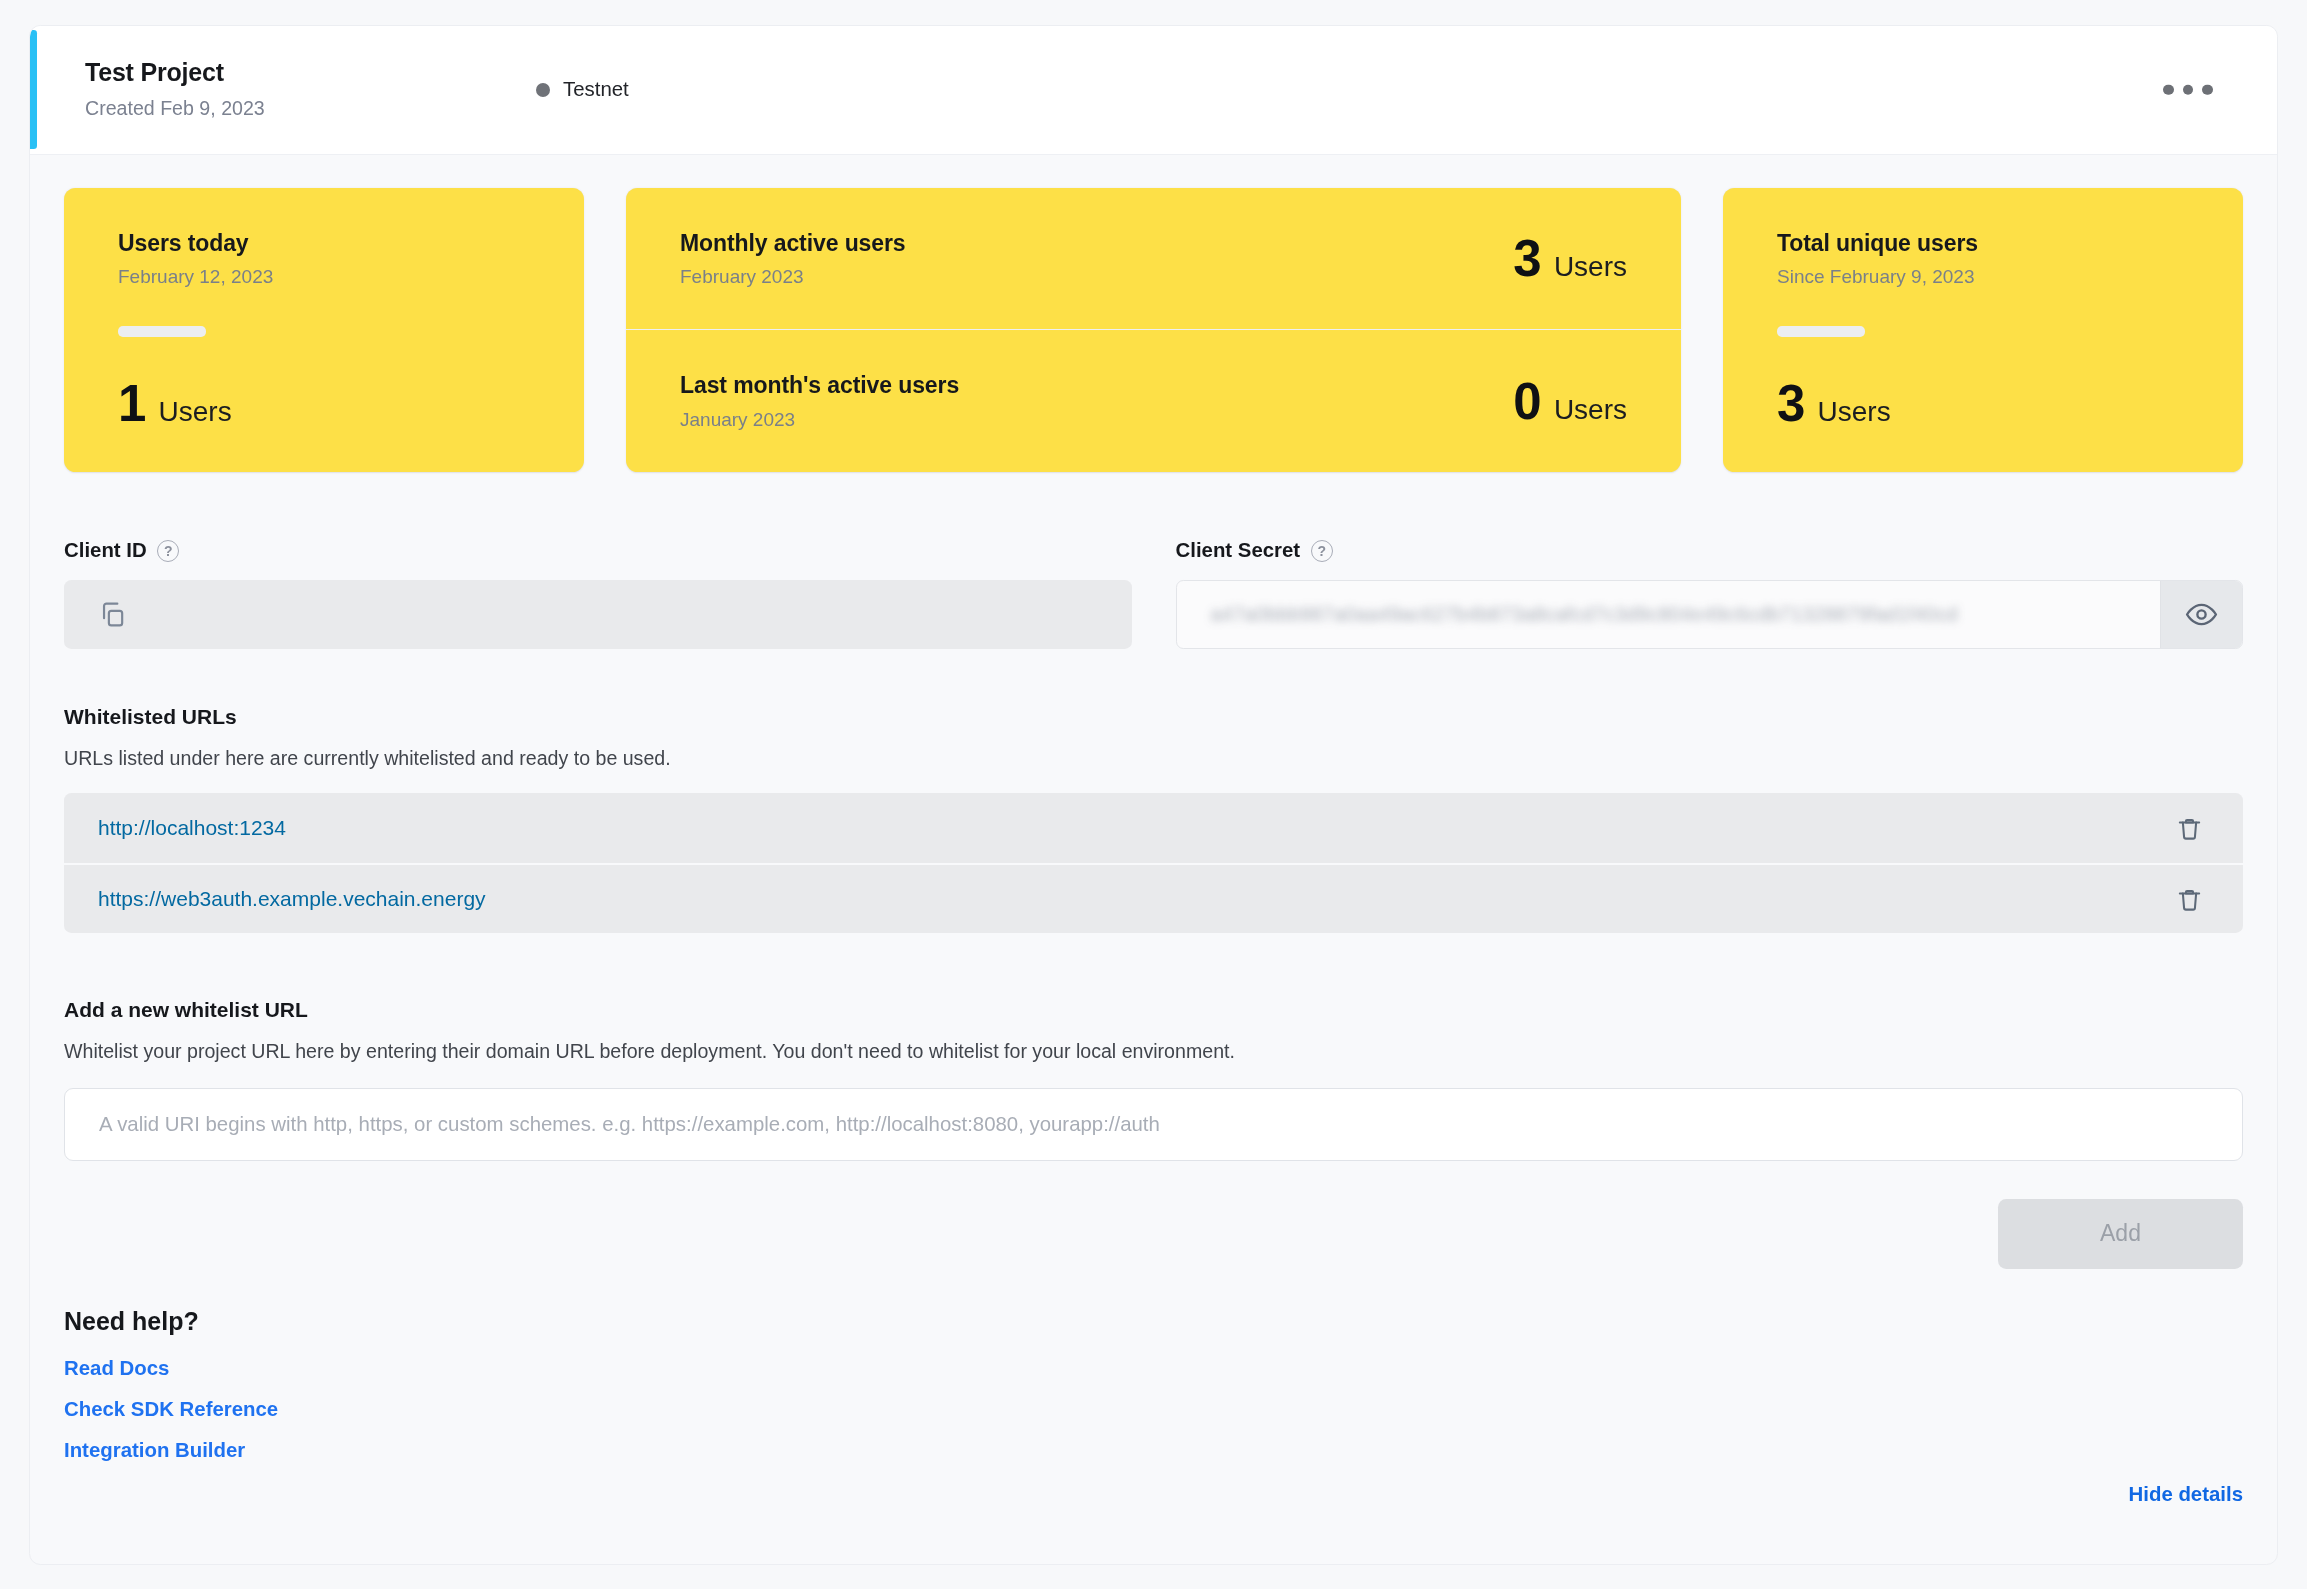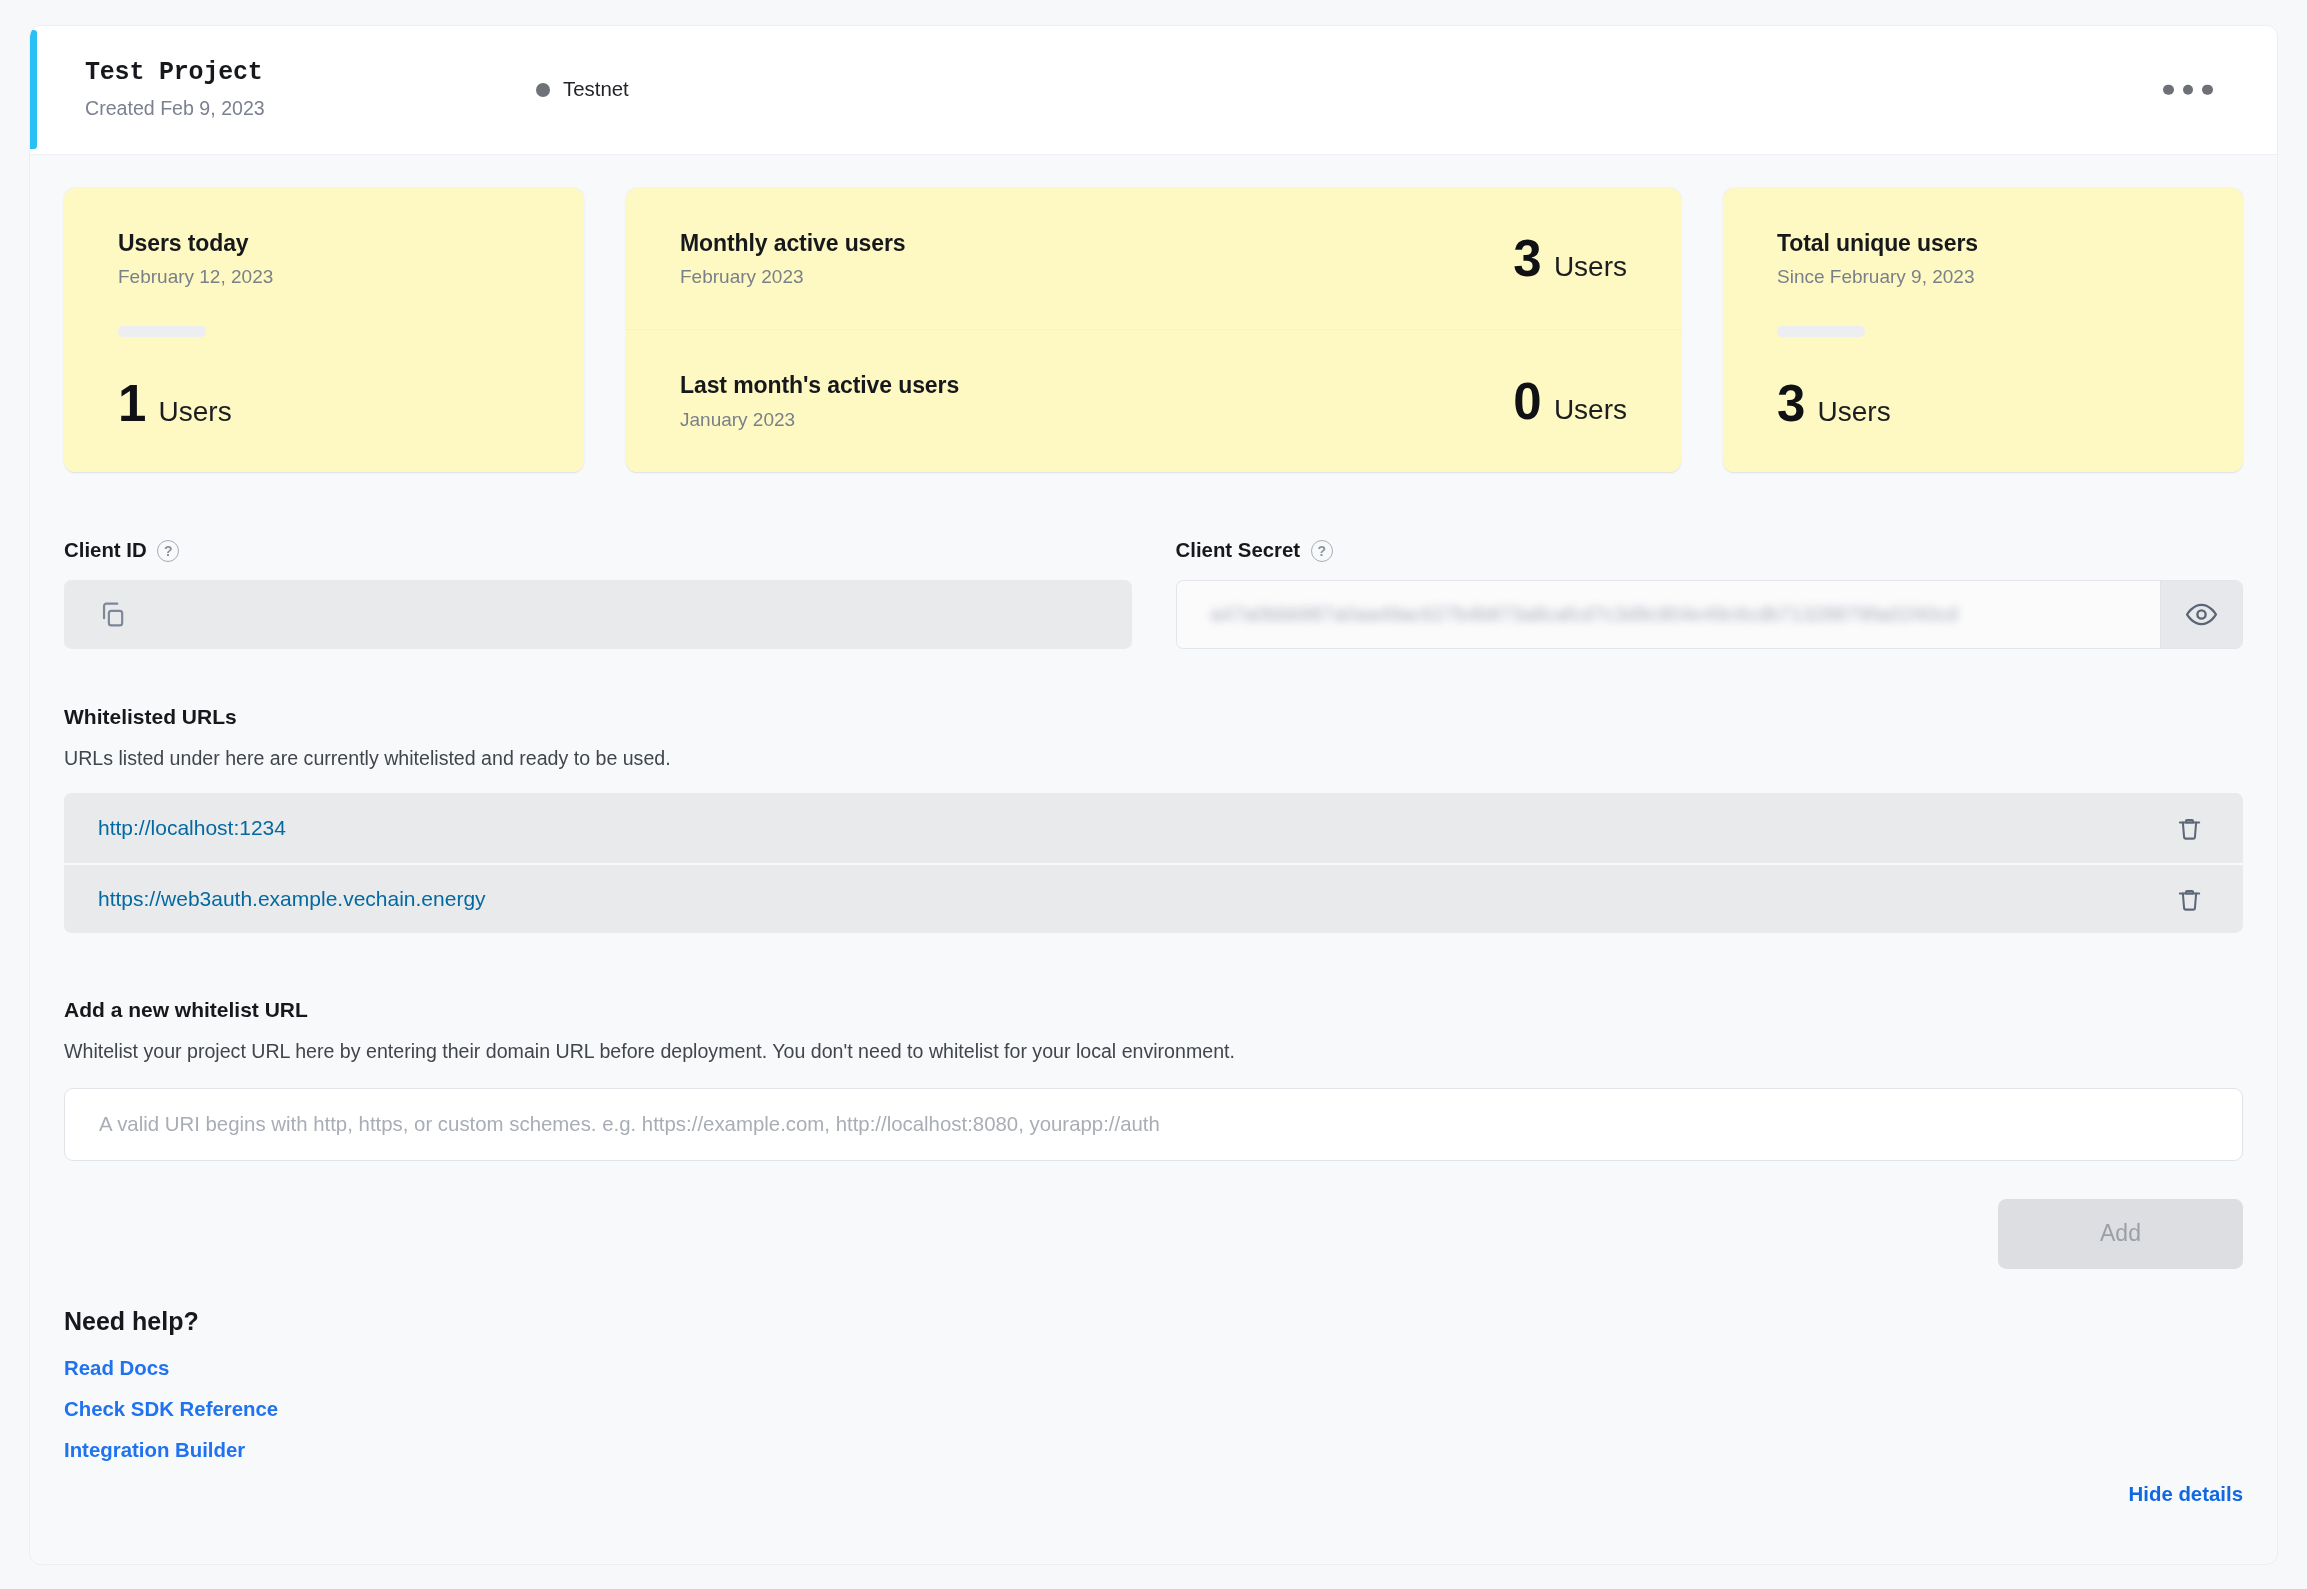--- a/index.html
+++ b/index.html
@@ -34,21 +34,21 @@
     align-items: center;
   }
   .accent-bar {
     position: absolute; left: 0; top: 4.9px; bottom: 4.9px;
     width: 7.3px; background: #29c0f5;
     border-radius: 0 3.3px 3.3px 0;
   }
   .proj-block { padding-left: 55px; width: 506px; }
   .proj-title {
     font-size: 25px; font-weight: bold; color: #16181c;
-    letter-spacing: -0.2px; line-height: 1.25; font-family: Liberation Mono, monospace;
+    letter-spacing: -0.2px; line-height: 1.25;
   }
   .proj-sub {
     font-size: 19.6px; color: #7b8190; margin-top: 7.3px; line-height: 1.3;
   }
   .network {
     display: flex; align-items: center; gap: 13px;
     font-size: 20.4px; color: #222429;
   }
   .net-dot {
     width: 14px; height: 14px; border-radius: 50%; background: #6f7278;
@@ -59,21 +59,21 @@
     display: flex; gap: 9px; cursor: pointer;
   }
   .kebab span { width: 10.6px; height: 10.6px; border-radius: 50%; background: #6d7076; }
 
   
   .body { padding: 33px 34px 0 34px; }
 
   
   .stats { display: flex; gap: 42px; align-items: stretch; }
   .card {
-    background: #fef9c3;
+    background: #fde047;
     border-radius: 11.4px;
     box-shadow: 0 0.8px 2.4px rgba(25,30,50,0.07), 0 0.8px 0.8px rgba(25,30,50,0.04);
   }
   .card-a { width: 520px; padding: 42px 54px 41px 54px; display: flex; flex-direction: column; }
   .card-b { flex: 1; display: flex; flex-direction: column; }
   .card-c { width: 520px; padding: 42px 54px 41px 54px; display: flex; flex-direction: column; }
 
   .stat-title { font-size: 23px; font-weight: bold; color: #16181c; letter-spacing: -0.1px; }
   .stat-date { font-size: 19px; color: #7a8089; margin-top: 9.8px; }
   .ghost-bar {

